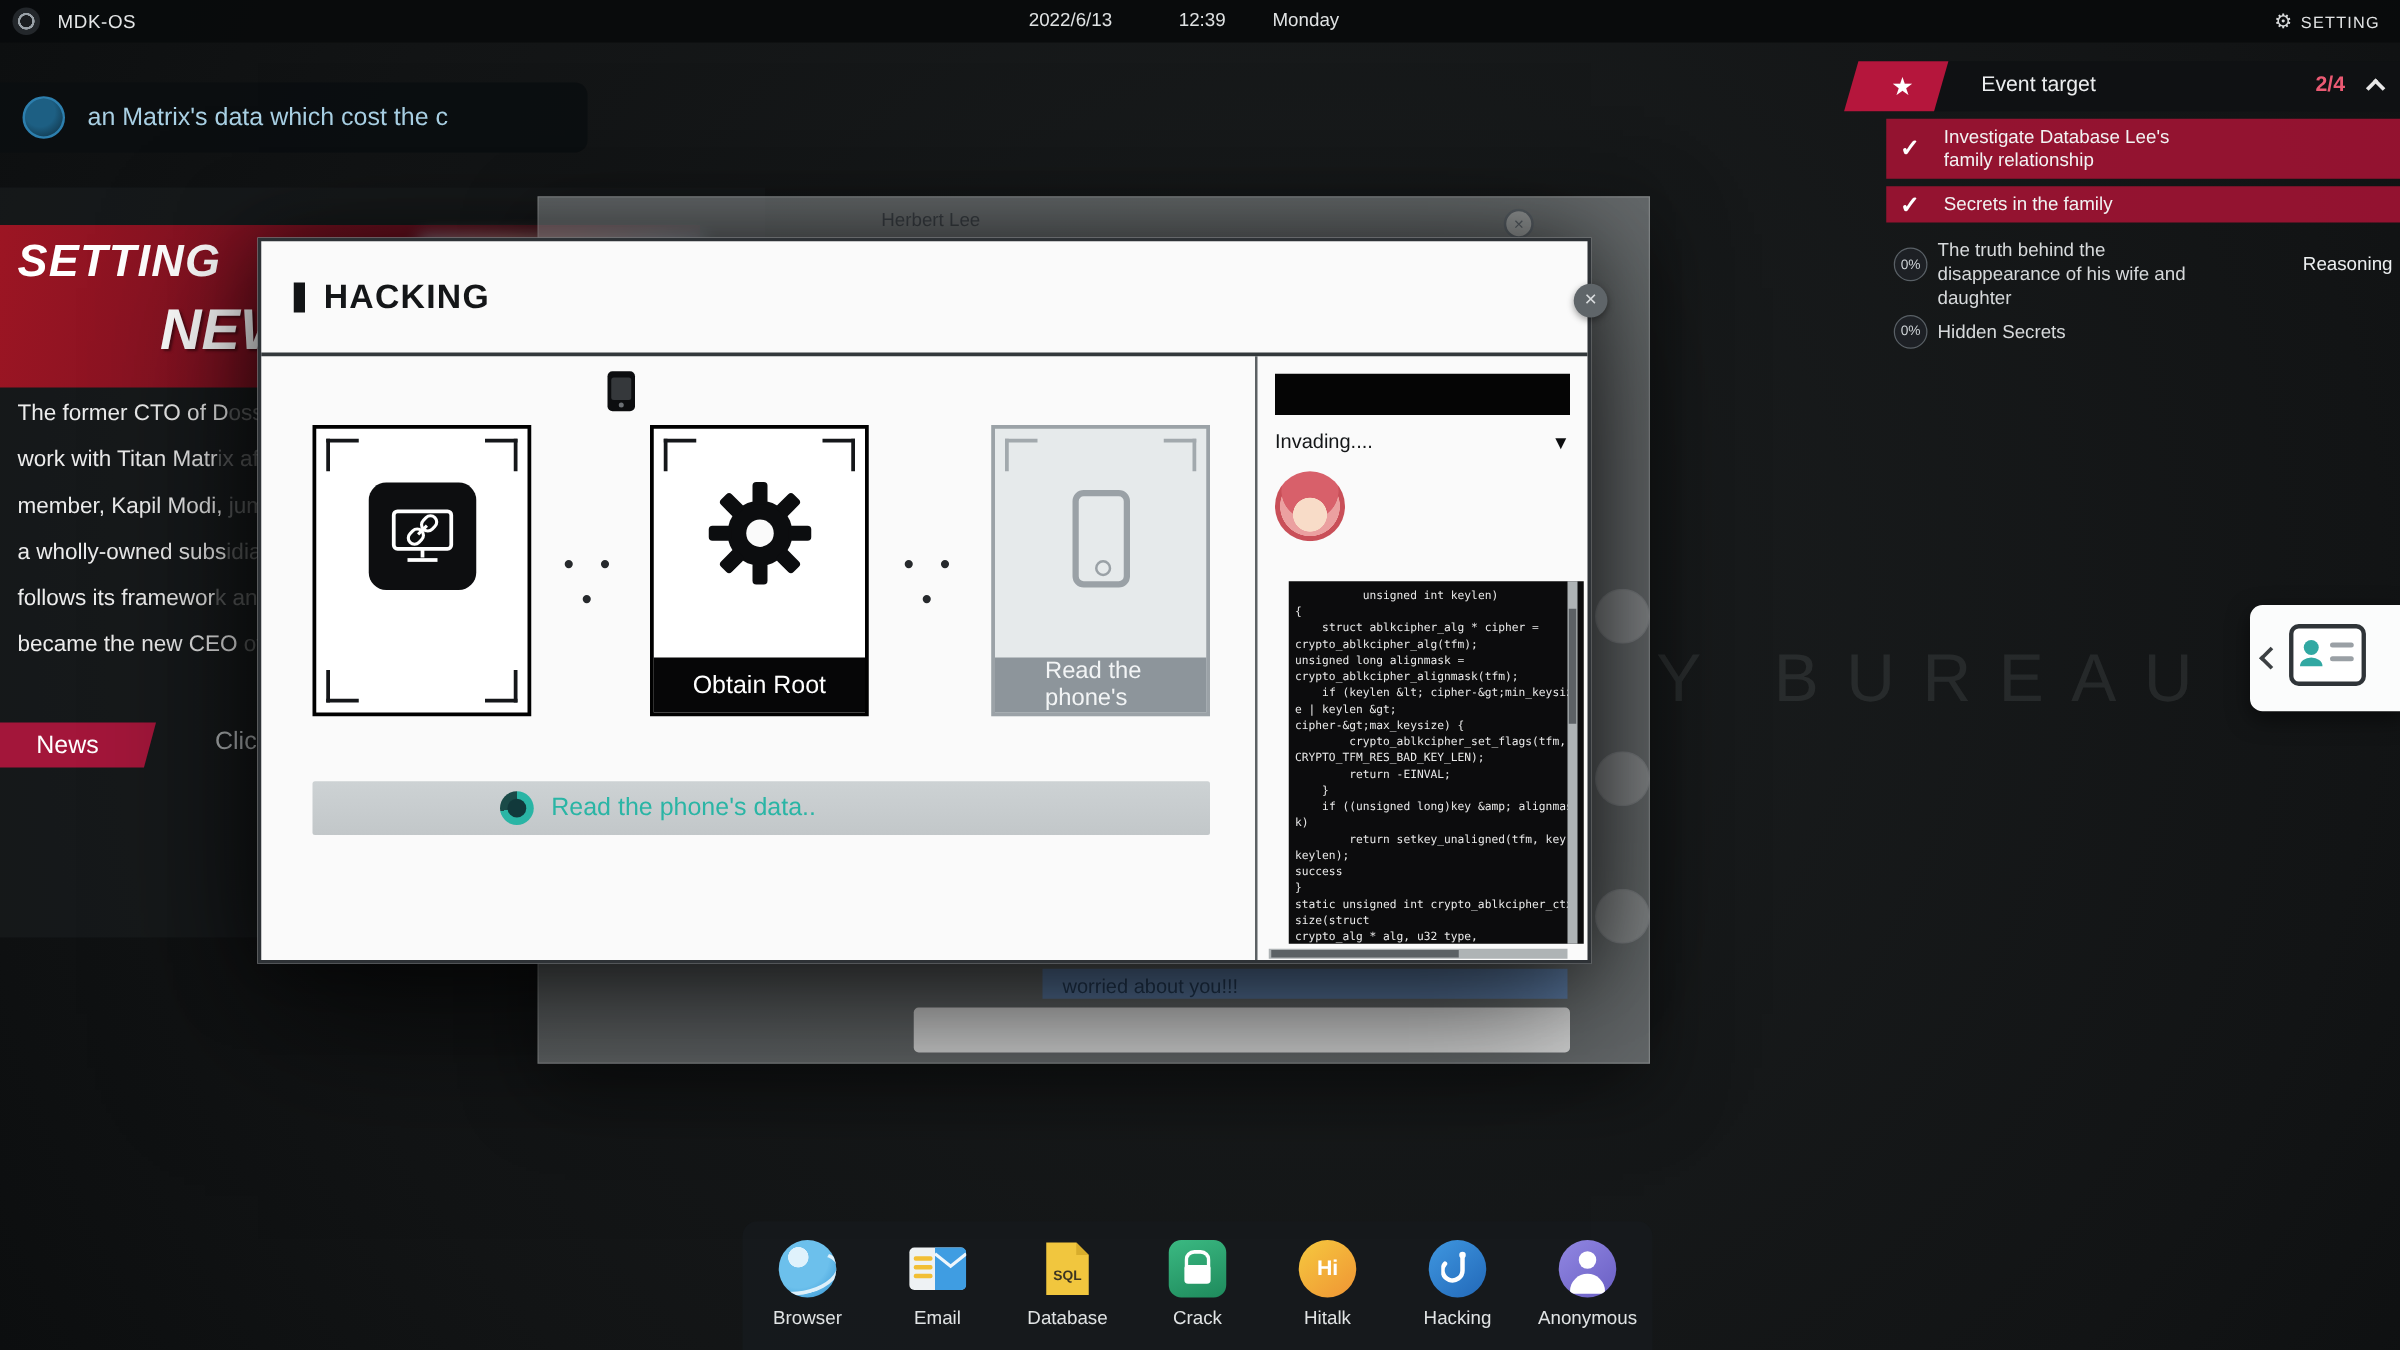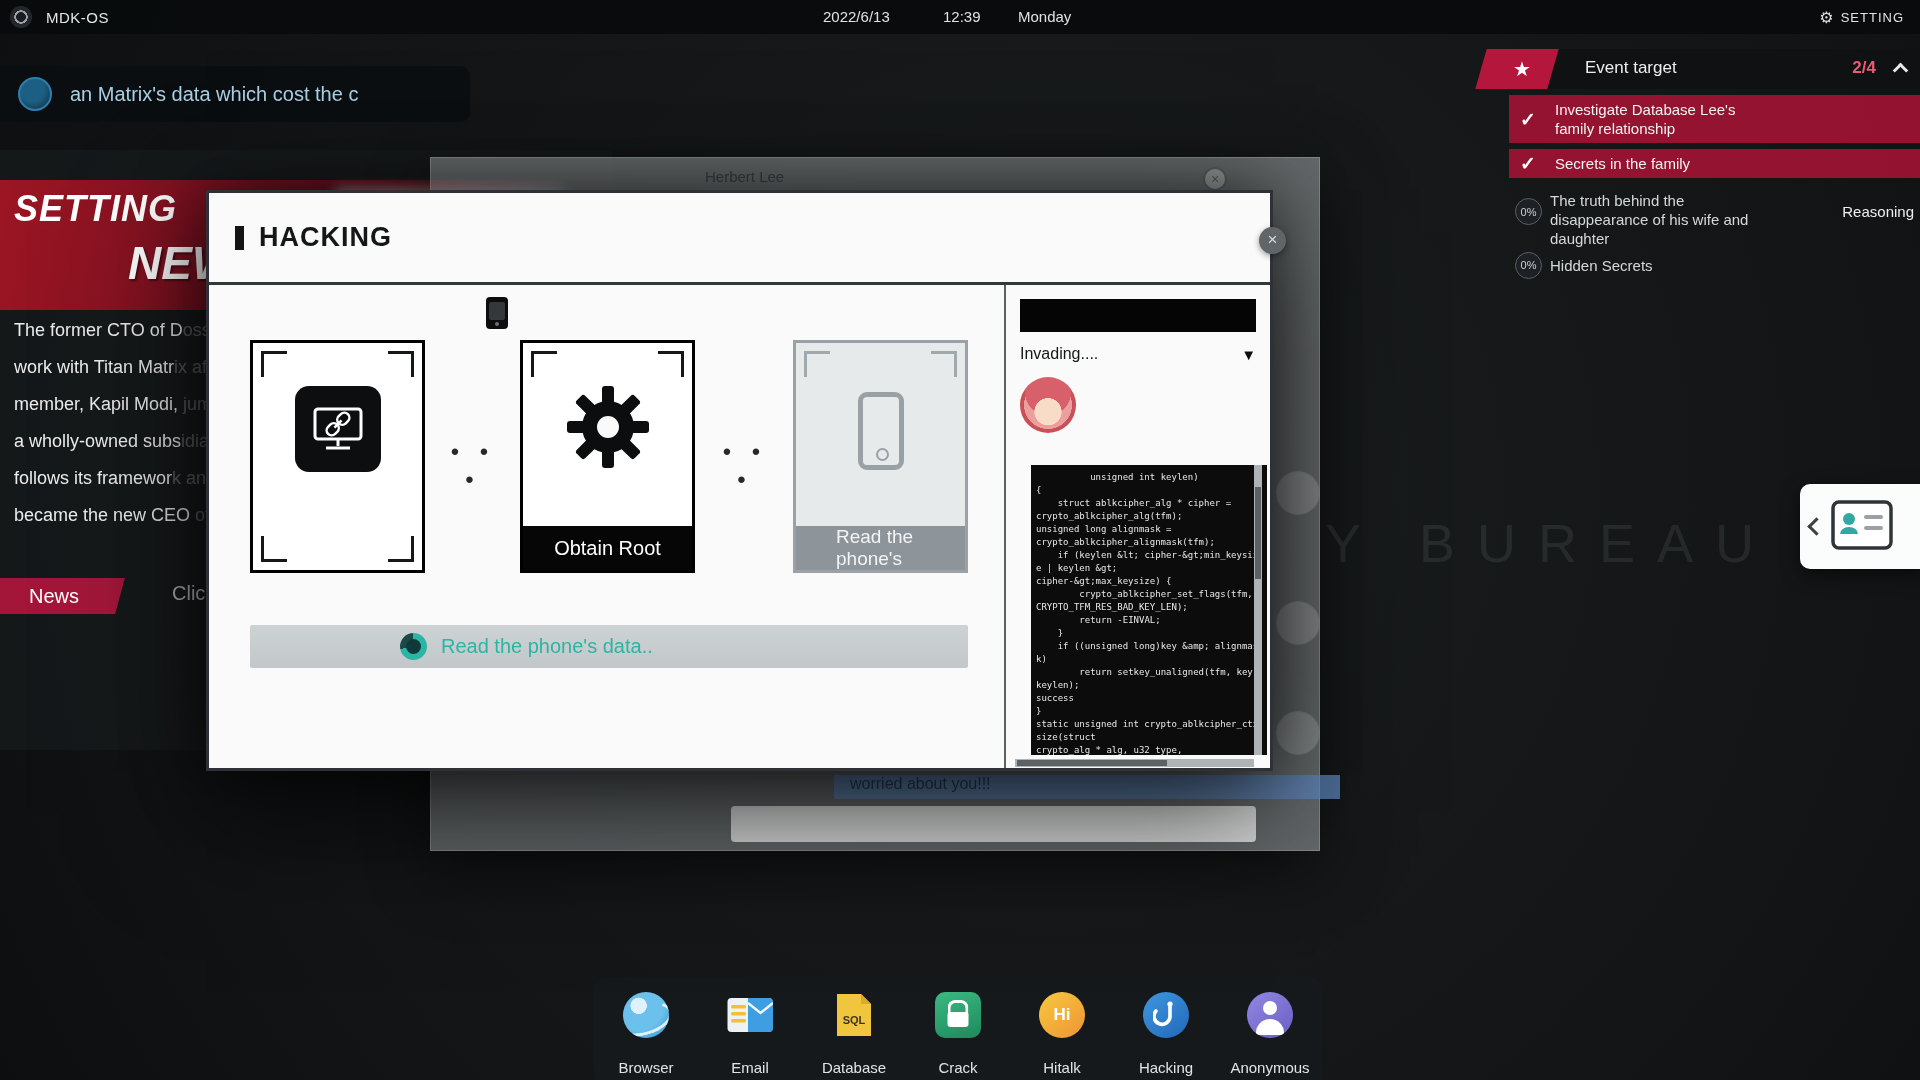--- a/index.html
+++ b/index.html
@@ -37,21 +37,21 @@
   .news-tab span { display:block; transform:skewX(15deg); color:#fff; font-size:20px; line-height:36px; text-align:center; }
   .close-hint { position:absolute; left:172px; top:432px; font-size:20px; color:#b8bcbe; }
 
   
   .chat-win { position:absolute; left:430px; top:157px; width:890px; height:694px; background:rgba(198,203,206,0.45);
      border:1px solid rgba(250,250,250,0.22); box-shadow:0 20px 60px rgba(0,0,0,0.45); z-index:3; }
   .chat-title { position:absolute; left:274px; top:10px; font-size:15px; color:#3a3f44; }
   .chat-close { position:absolute; left:772px; top:9px; width:24px; height:24px; border-radius:50%; border:2px solid #596066; color:#596066; font-size:14px; line-height:20px; text-align:center; background:rgba(240,240,240,0.35); cursor:pointer; }
   .ghost { position:absolute; background:rgba(255,255,255,0.22); border-radius:6px; }
   .ghost-av { position:absolute; width:44px; height:44px; border-radius:50%; background:rgba(255,255,255,0.22); border:1px solid rgba(100,105,110,0.25); }
-  .chat-select { position:absolute; left:403px; top:617px; width:506px; height:24px; background:rgba(96,140,198,0.72); display:flex; align-items:flex-start; }
+  .chat-select { position:absolute; left:403px; top:617px; width:420px; height:24px; background:rgba(96,140,198,0.72); display:flex; align-items:flex-end; }
   .chat-select span { margin-left:16px; font-size:16px; color:#27405e; }
   .chat-input { position:absolute; left:300px; top:648px; width:525px; height:36px; background:rgba(252,252,252,0.78); border-radius:4px; }
 
   
   .watermark { position:absolute; left:1325px; top:512px; font-size:54px; letter-spacing:22px; color:rgba(200,206,210,0.10); z-index:4; white-space:nowrap; }
 
   
   .ev-header { position:absolute; left:1489px; top:49px; width:431px; height:40px; background:rgba(15,17,19,0.88); z-index:7; }
   .star-flag { position:absolute; left:-8px; top:0; width:72px; height:40px; background:#b5163c; transform:skewX(-16deg); }
   .star-glyph { position:absolute; left:24px; top:8px; font-size:20px; color:#fff; }
@@ -128,21 +128,21 @@
   .vstrip { position:absolute; left:248px; top:180px; width:8px; height:290px; background:#aeb3b5; }
   .vthumb { position:absolute; left:1px; top:22px; width:6px; height:92px; background:#5c6165; cursor:pointer; }
   .hstrip { position:absolute; left:9px; top:474px; width:239px; height:8px; background:#aeb3b5; }
   .hthumb { position:absolute; left:2px; top:1px; width:150px; height:6px; background:#5c6165; cursor:pointer; }
 
   
   .dock { position:absolute; left:594px; top:977px; width:728px; height:103px; background:rgba(22,26,29,0.85); border-radius:12px 12px 0 0; z-index:9;
      display:flex; justify-content:space-around; align-items:flex-start; padding-top:13px; }
   .dock-item { width:96px; display:flex; flex-direction:column; align-items:center; cursor:pointer; }
   .icon-slot { height:50px; display:flex; align-items:center; justify-content:center; }
-  .app-label { margin-top:19px; font-size:15px; color:#e1e4e5; }
+  .app-label { margin-top:6px; font-size:15px; color:#e1e4e5; }
   .app-round { width:46px; height:46px; border-radius:50%; position:relative; }
   .browser { background:radial-gradient(circle at 34% 30%, #dff2fc 0 18%, #6cc0ec 19% 55%, #2e8fd0 100%); overflow:hidden; }
   .browser::before { content:""; position:absolute; left:-8px; top:11px; width:52px; height:26px; border-radius:50%; border:3px solid rgba(255,255,255,0.8); border-top-color:transparent; transform:rotate(-16deg); }
   .crack { width:46px; height:46px; border-radius:10px; background:linear-gradient(160deg,#3bb982,#1e8a5c); position:relative; }
   .crack::before { content:""; position:absolute; left:50%; top:8px; transform:translateX(-50%); width:15px; height:12px; border:3px solid #fff; border-bottom:none; border-radius:8px 8px 0 0; }
   .crack::after { content:""; position:absolute; left:50%; top:20px; transform:translateX(-50%); width:21px; height:15px; background:#fff; border-radius:3px; }
   .hitalk { background:linear-gradient(140deg,#f6c93f,#ef9434); display:flex; align-items:center; justify-content:center; }
   .hitalk span { color:#fff; font-size:17px; font-weight:bold; }
   .hackapp { background:linear-gradient(140deg,#3f97e0,#2268b8); display:flex; align-items:center; justify-content:center; }
   .anon { background:linear-gradient(140deg,#9187e2,#6a5fc4); overflow:hidden; }

